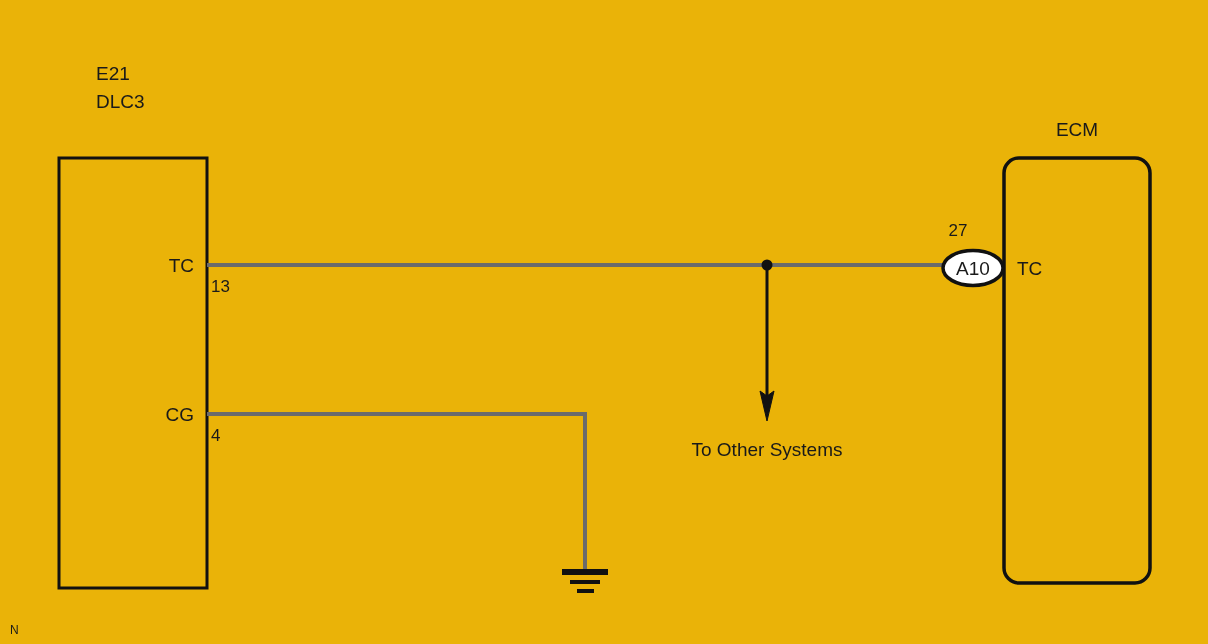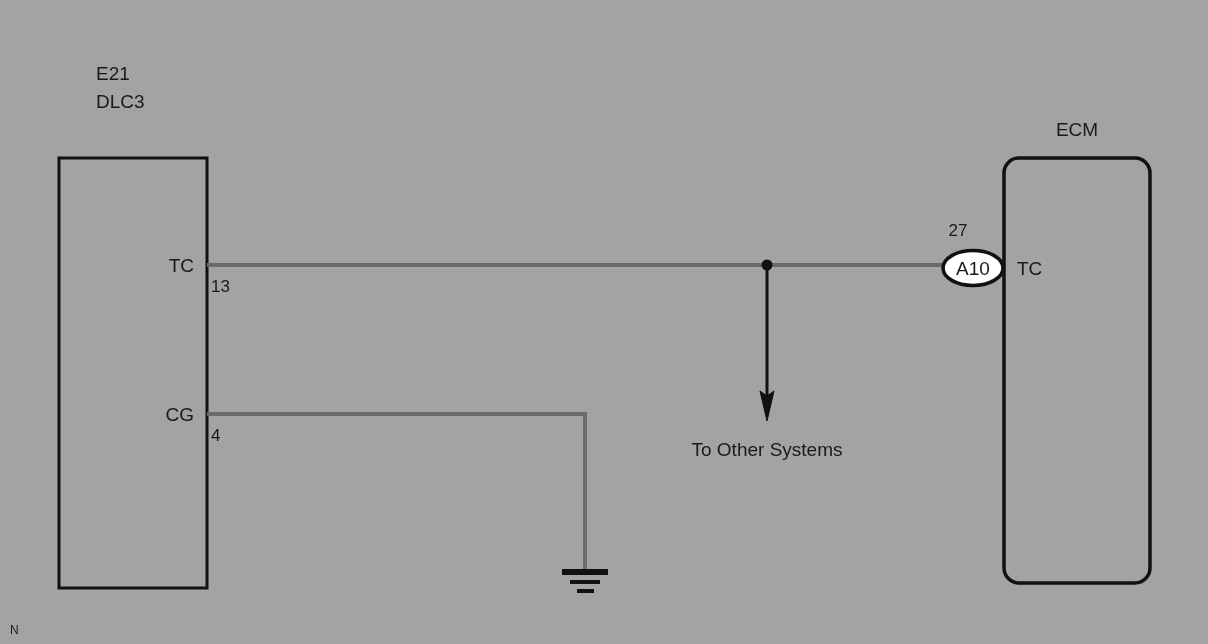--- a/index.html
+++ b/index.html
@@ -4,21 +4,21 @@
 <style>
   html, body {
     margin: 0;
     padding: 0;
     background: #ffffff;
   }
   #diagram-root {
     position: relative;
     width: 1208px;
     height: 644px;
-    background: #a3a3a3;
+    background: #eab308;
     font-family: "Liberation Sans", sans-serif;
     overflow: hidden;
   }
   #wiring-svg {
     position: absolute;
     top: 0;
     left: 0;
     width: 1208px;
     height: 644px;
   }

